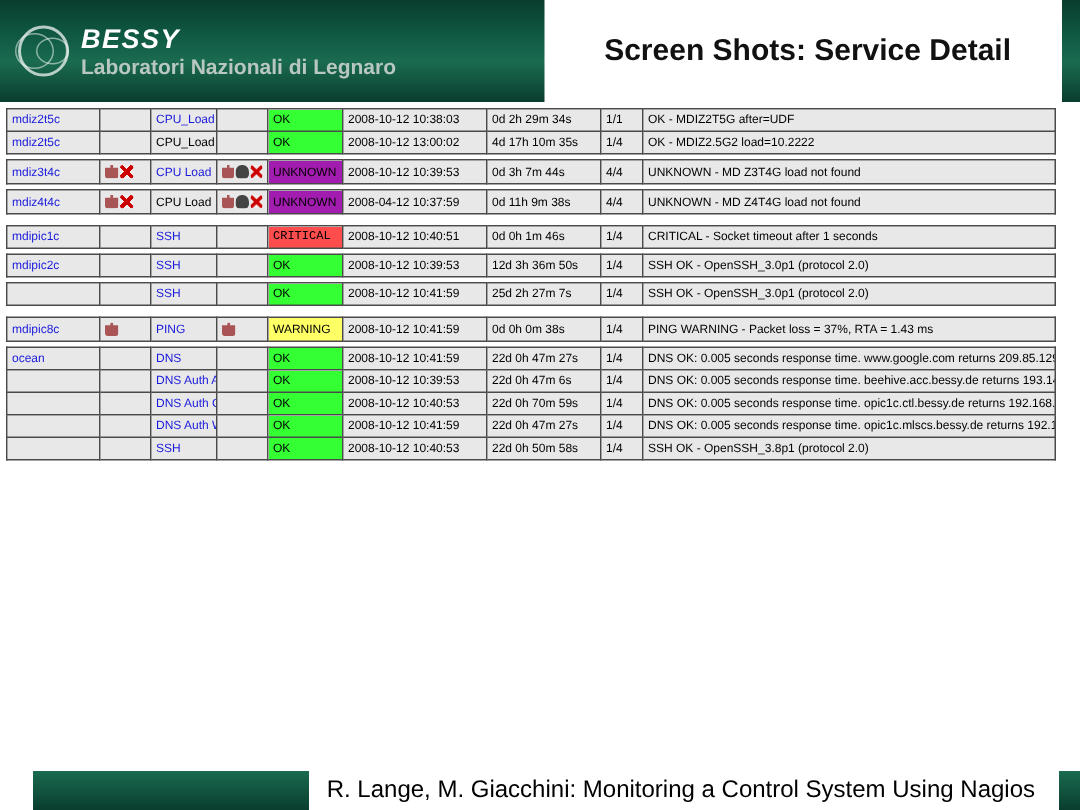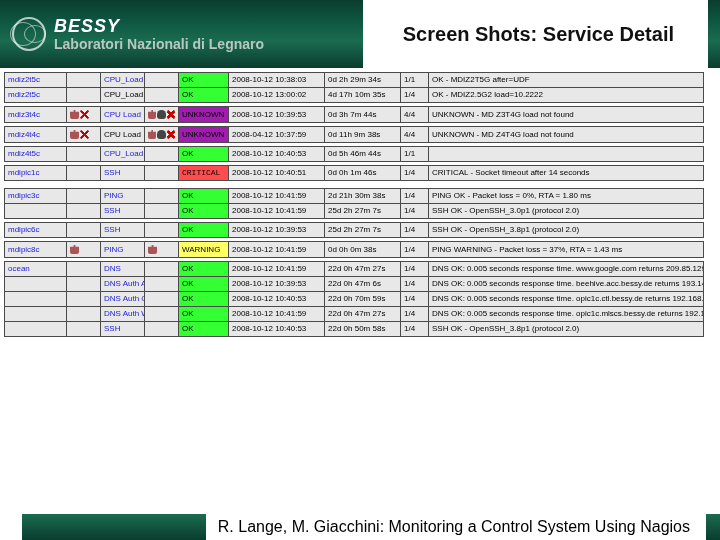--- a/index.html
+++ b/index.html
@@ -217,106 +217,76 @@
           </td>
           <td class="st-UNKNOWN">UNKNOWN</td>
           <td>2008-04-12 10:37:59</td>
           <td>0d 11h 9m 38s</td>
           <td>4/4</td>
           <td>UNKNOWN - MD Z4T4G load not found</td>
         </tr>
         <tr class="spacer">
           <td colspan="9"></td>
         </tr>
-        <tr>
-          <td class="host"><a href="#">mdiz4t5c</a></td>
-          <td>
-            <div class="icon-row"></div>
-          </td>
-          <td class="svc"><a href="#">CPU_Load</a></td>
-          <td>
-            <div class="icon-row"></div>
-          </td>
-          <td class="st-OK">OK</td>
-          <td>2008-10-12 10:40:53</td>
-          <td>0d 5h 46m 44s</td>
-          <td>1/1</td>
-          <td></td>
-        </tr>
         <tr class="spacer">
           <td colspan="9"></td>
         </tr>
         <tr>
           <td class="host"><a href="#">mdipic1c</a></td>
           <td>
             <div class="icon-row"></div>
           </td>
           <td class="svc"><a href="#">SSH</a></td>
           <td>
             <div class="icon-row"></div>
           </td>
           <td class="st-CRITICAL">CRITICAL</td>
           <td>2008-10-12 10:40:51</td>
           <td>0d 0h 1m 46s</td>
           <td>1/4</td>
-          <td>CRITICAL - Socket timeout after 14 seconds</td>
-        </tr>
-        <tr class="spacer">
-          <td colspan="9"></td>
-        </tr>
-        <tr class="spacer">
-          <td colspan="9"></td>
-        </tr>
-        <tr>
-          <td class="host"><a href="#">mdipic3c</a></td>
-          <td>
-            <div class="icon-row"></div>
-          </td>
-          <td class="svc"><a href="#">PING</a></td>
-          <td>
-            <div class="icon-row"></div>
-          </td>
-          <td class="st-OK">OK</td>
-          <td>2008-10-12 10:41:59</td>
-          <td>2d 21h 30m 38s</td>
-          <td>1/4</td>
-          <td>PING OK - Packet loss = 0%, RTA = 1.80 ms</td>
+          <td>CRITICAL - Socket timeout after 1 seconds</td>
+        </tr>
+        <tr class="spacer">
+          <td colspan="9"></td>
+        </tr>
+        <tr>
+          <td class="host"><a href="#">mdipic2c</a></td>
+          <td>
+            <div class="icon-row"></div>
+          </td>
+          <td class="svc"><a href="#">SSH</a></td>
+          <td>
+            <div class="icon-row"></div>
+          </td>
+          <td class="st-OK">OK</td>
+          <td>2008-10-12 10:39:53</td>
+          <td>12d 3h 36m 50s</td>
+          <td>1/4</td>
+          <td>SSH OK - OpenSSH_3.0p1 (protocol 2.0)</td>
+        </tr>
+        <tr class="spacer">
+          <td colspan="9"></td>
         </tr>
         <tr>
           <td class="host"></td>
           <td>
             <div class="icon-row"></div>
           </td>
           <td class="svc"><a href="#">SSH</a></td>
           <td>
             <div class="icon-row"></div>
           </td>
           <td class="st-OK">OK</td>
           <td>2008-10-12 10:41:59</td>
           <td>25d 2h 27m 7s</td>
           <td>1/4</td>
           <td>SSH OK - OpenSSH_3.0p1 (protocol 2.0)</td>
         </tr>
         <tr class="spacer">
           <td colspan="9"></td>
-        </tr>
-        <tr>
-          <td class="host"><a href="#">mdipic6c</a></td>
-          <td>
-            <div class="icon-row"></div>
-          </td>
-          <td class="svc"><a href="#">SSH</a></td>
-          <td>
-            <div class="icon-row"></div>
-          </td>
-          <td class="st-OK">OK</td>
-          <td>2008-10-12 10:39:53</td>
-          <td>25d 2h 27m 7s</td>
-          <td>1/4</td>
-          <td>SSH OK - OpenSSH_3.8p1 (protocol 2.0)</td>
         </tr>
         <tr class="spacer">
           <td colspan="9"></td>
         </tr>
         <tr>
           <td class="host"><a href="#">mdipic8c</a></td>
           <td>
             <div class="icon-row">
               <span class="mini puzzle"></span>
             </div>

